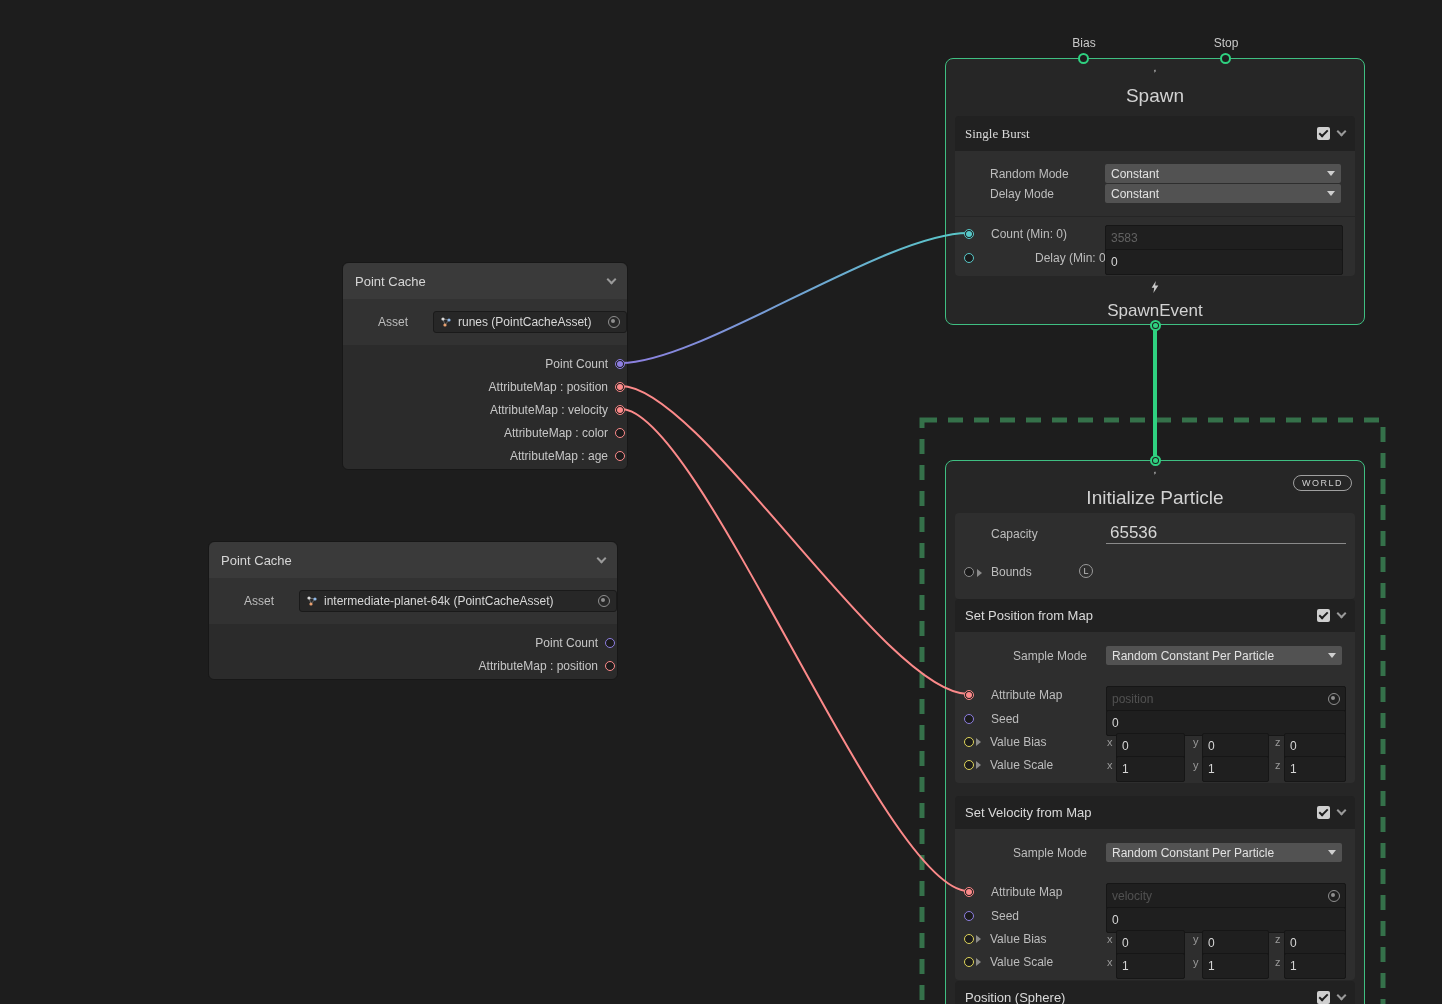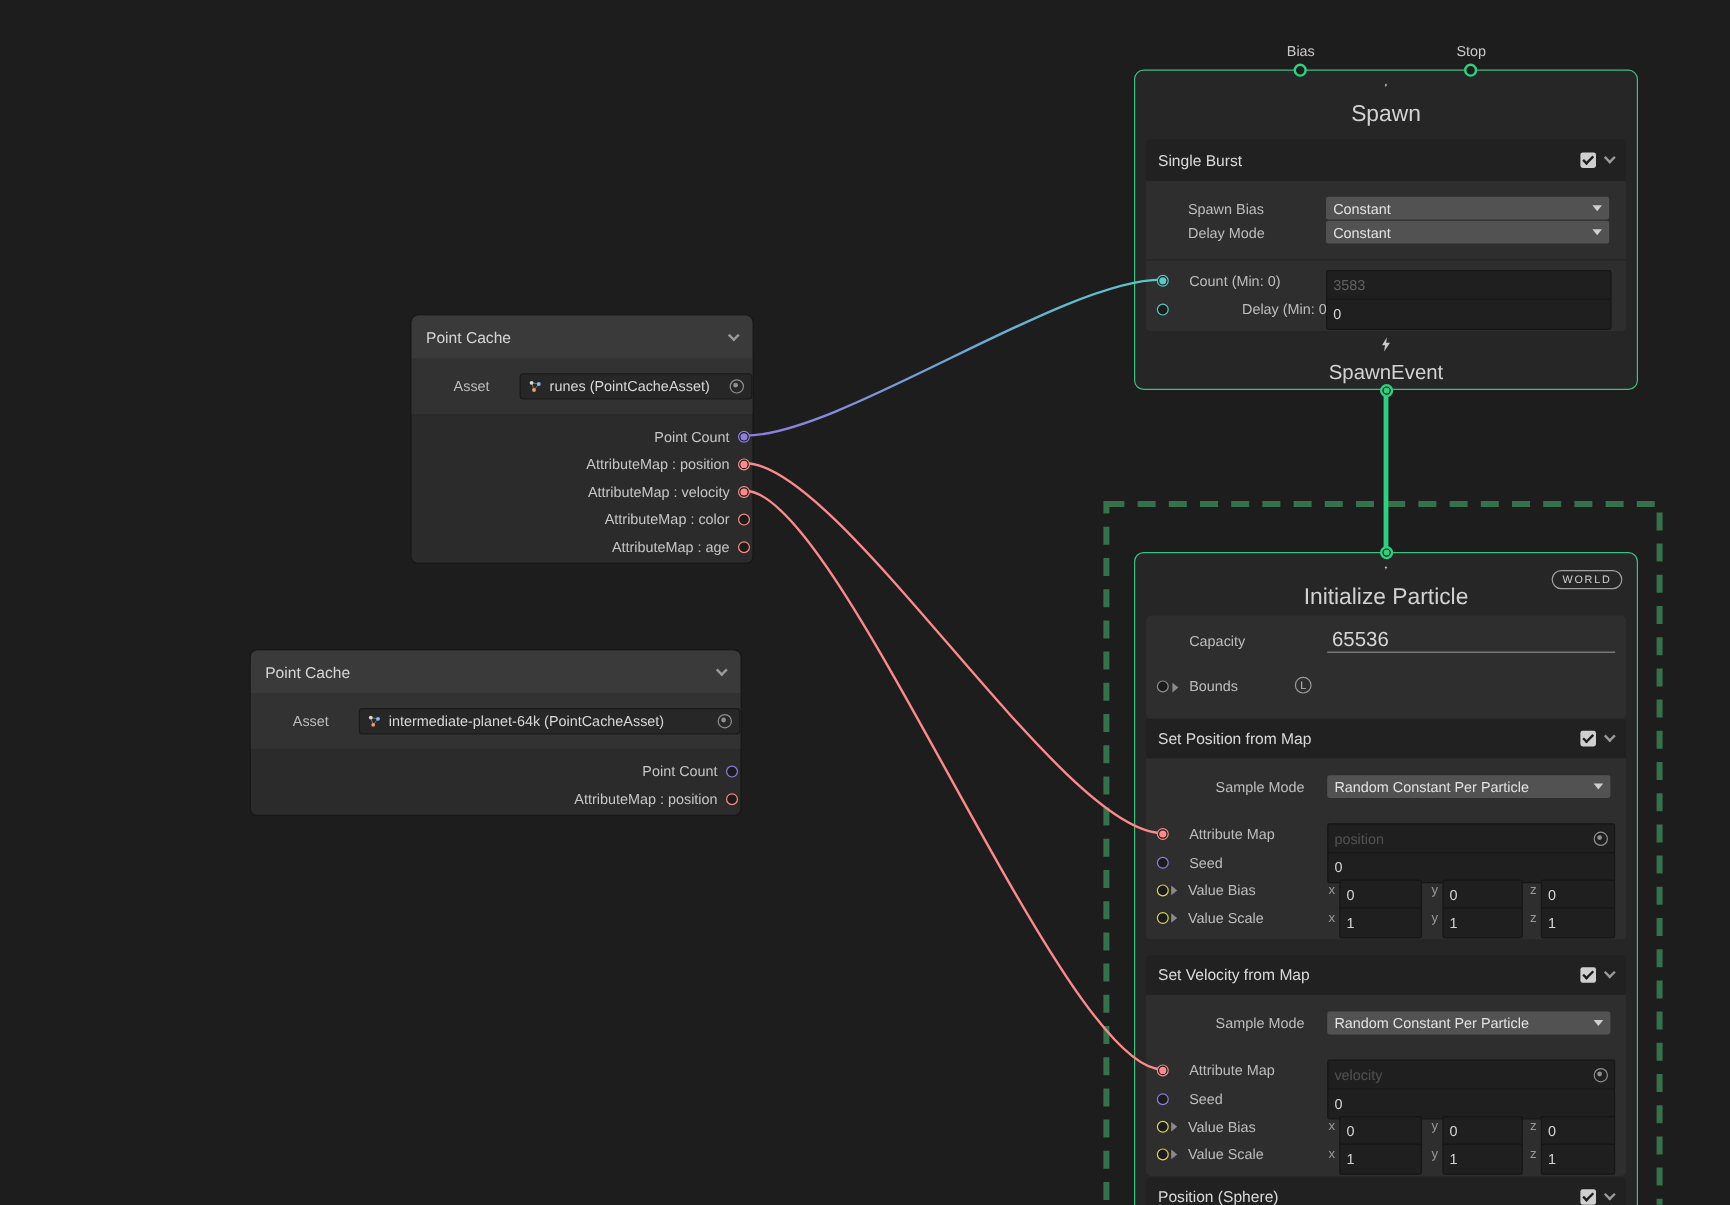--- a/index.html
+++ b/index.html
@@ -11,21 +11,21 @@
   .ctx{position:absolute;background:#262626;border:1px solid var(--green);border-radius:8px;}
   .ctx-title{position:absolute;left:0;right:0;display:flex;align-items:center;justify-content:center;
     gap:12px;color:#d2d2d2;font-size:19px;flex-direction:column;}
   .flow-label{position:absolute;color:#c9c9c9;font-size:12px;text-align:center;width:50px;}
   .flow-port{position:absolute;width:11px;height:11px;border-radius:50%;border:2px solid var(--flow);
     background:#1d1d1d;z-index:60;}
   .flow-port.filled::after{content:'';position:absolute;inset:1px;border-radius:50%;background:var(--flow);}
   .block{position:absolute;border-radius:4px;overflow:hidden;}
   .block-header{position:absolute;left:0;top:0;right:0;height:33px;background:#212121;display:flex;
     align-items:center;gap:8px;padding:0 10px;color:#dadada;font-size:13px;}
-  .block-header.tall{height:35px;}
+  .block-header.tall{height:35px;font-family:Liberation Serif, serif;}
   .block-body{position:absolute;left:0;right:0;background:#2e2e2e;}
   .panel{position:absolute;background:#2e2e2e;border-radius:4px;}
   .lbl{position:absolute;color:#bdbdbd;font-size:12px;white-space:nowrap;}
   .dd{position:absolute;background:#525252;border-radius:2px;display:flex;align-items:center;
     padding:0 6px;color:#e2e2e2;font-size:12px;height:19px;}
   .dd-arrow{margin-left:auto;width:0;height:0;border-left:4px solid transparent;
     border-right:4px solid transparent;border-top:5px solid #cfcfcf;}
   .field{position:absolute;background:#1f1f1f;border:1px solid #161616;border-radius:2px;display:flex;
     align-items:center;padding:12px 5px;color:#d6d6d6;font-size:12px;height:19px;}
   .field.small{height:17px;}
@@ -161,21 +161,21 @@
     </div>
 
     <div class="block" style="left:9px;top:57px;width:400px;height:160px;">
       <div class="block-header tall">
         <span>Single Burst</span>
         <span class="checkbox ml"></span>
         <span class="chev"></span>
       </div>
       <div class="block-body" style="top:35px;height:125px;"></div>
 
-      <span class="lbl" style="left:35px;top:51px;">Spawn Bias</span>
+      <span class="lbl" style="left:35px;top:51px;">Random Mode</span>
       <div class="dd" style="left:150px;top:48px;width:236px;">
         <span>Constant</span>
         <span class="dd-arrow"></span>
       </div>
       <span class="lbl" style="left:35px;top:71px;">Delay Mode</span>
       <div class="dd" style="left:150px;top:68px;width:236px;">
         <span>Constant</span>
         <span class="dd-arrow"></span>
       </div>
 

